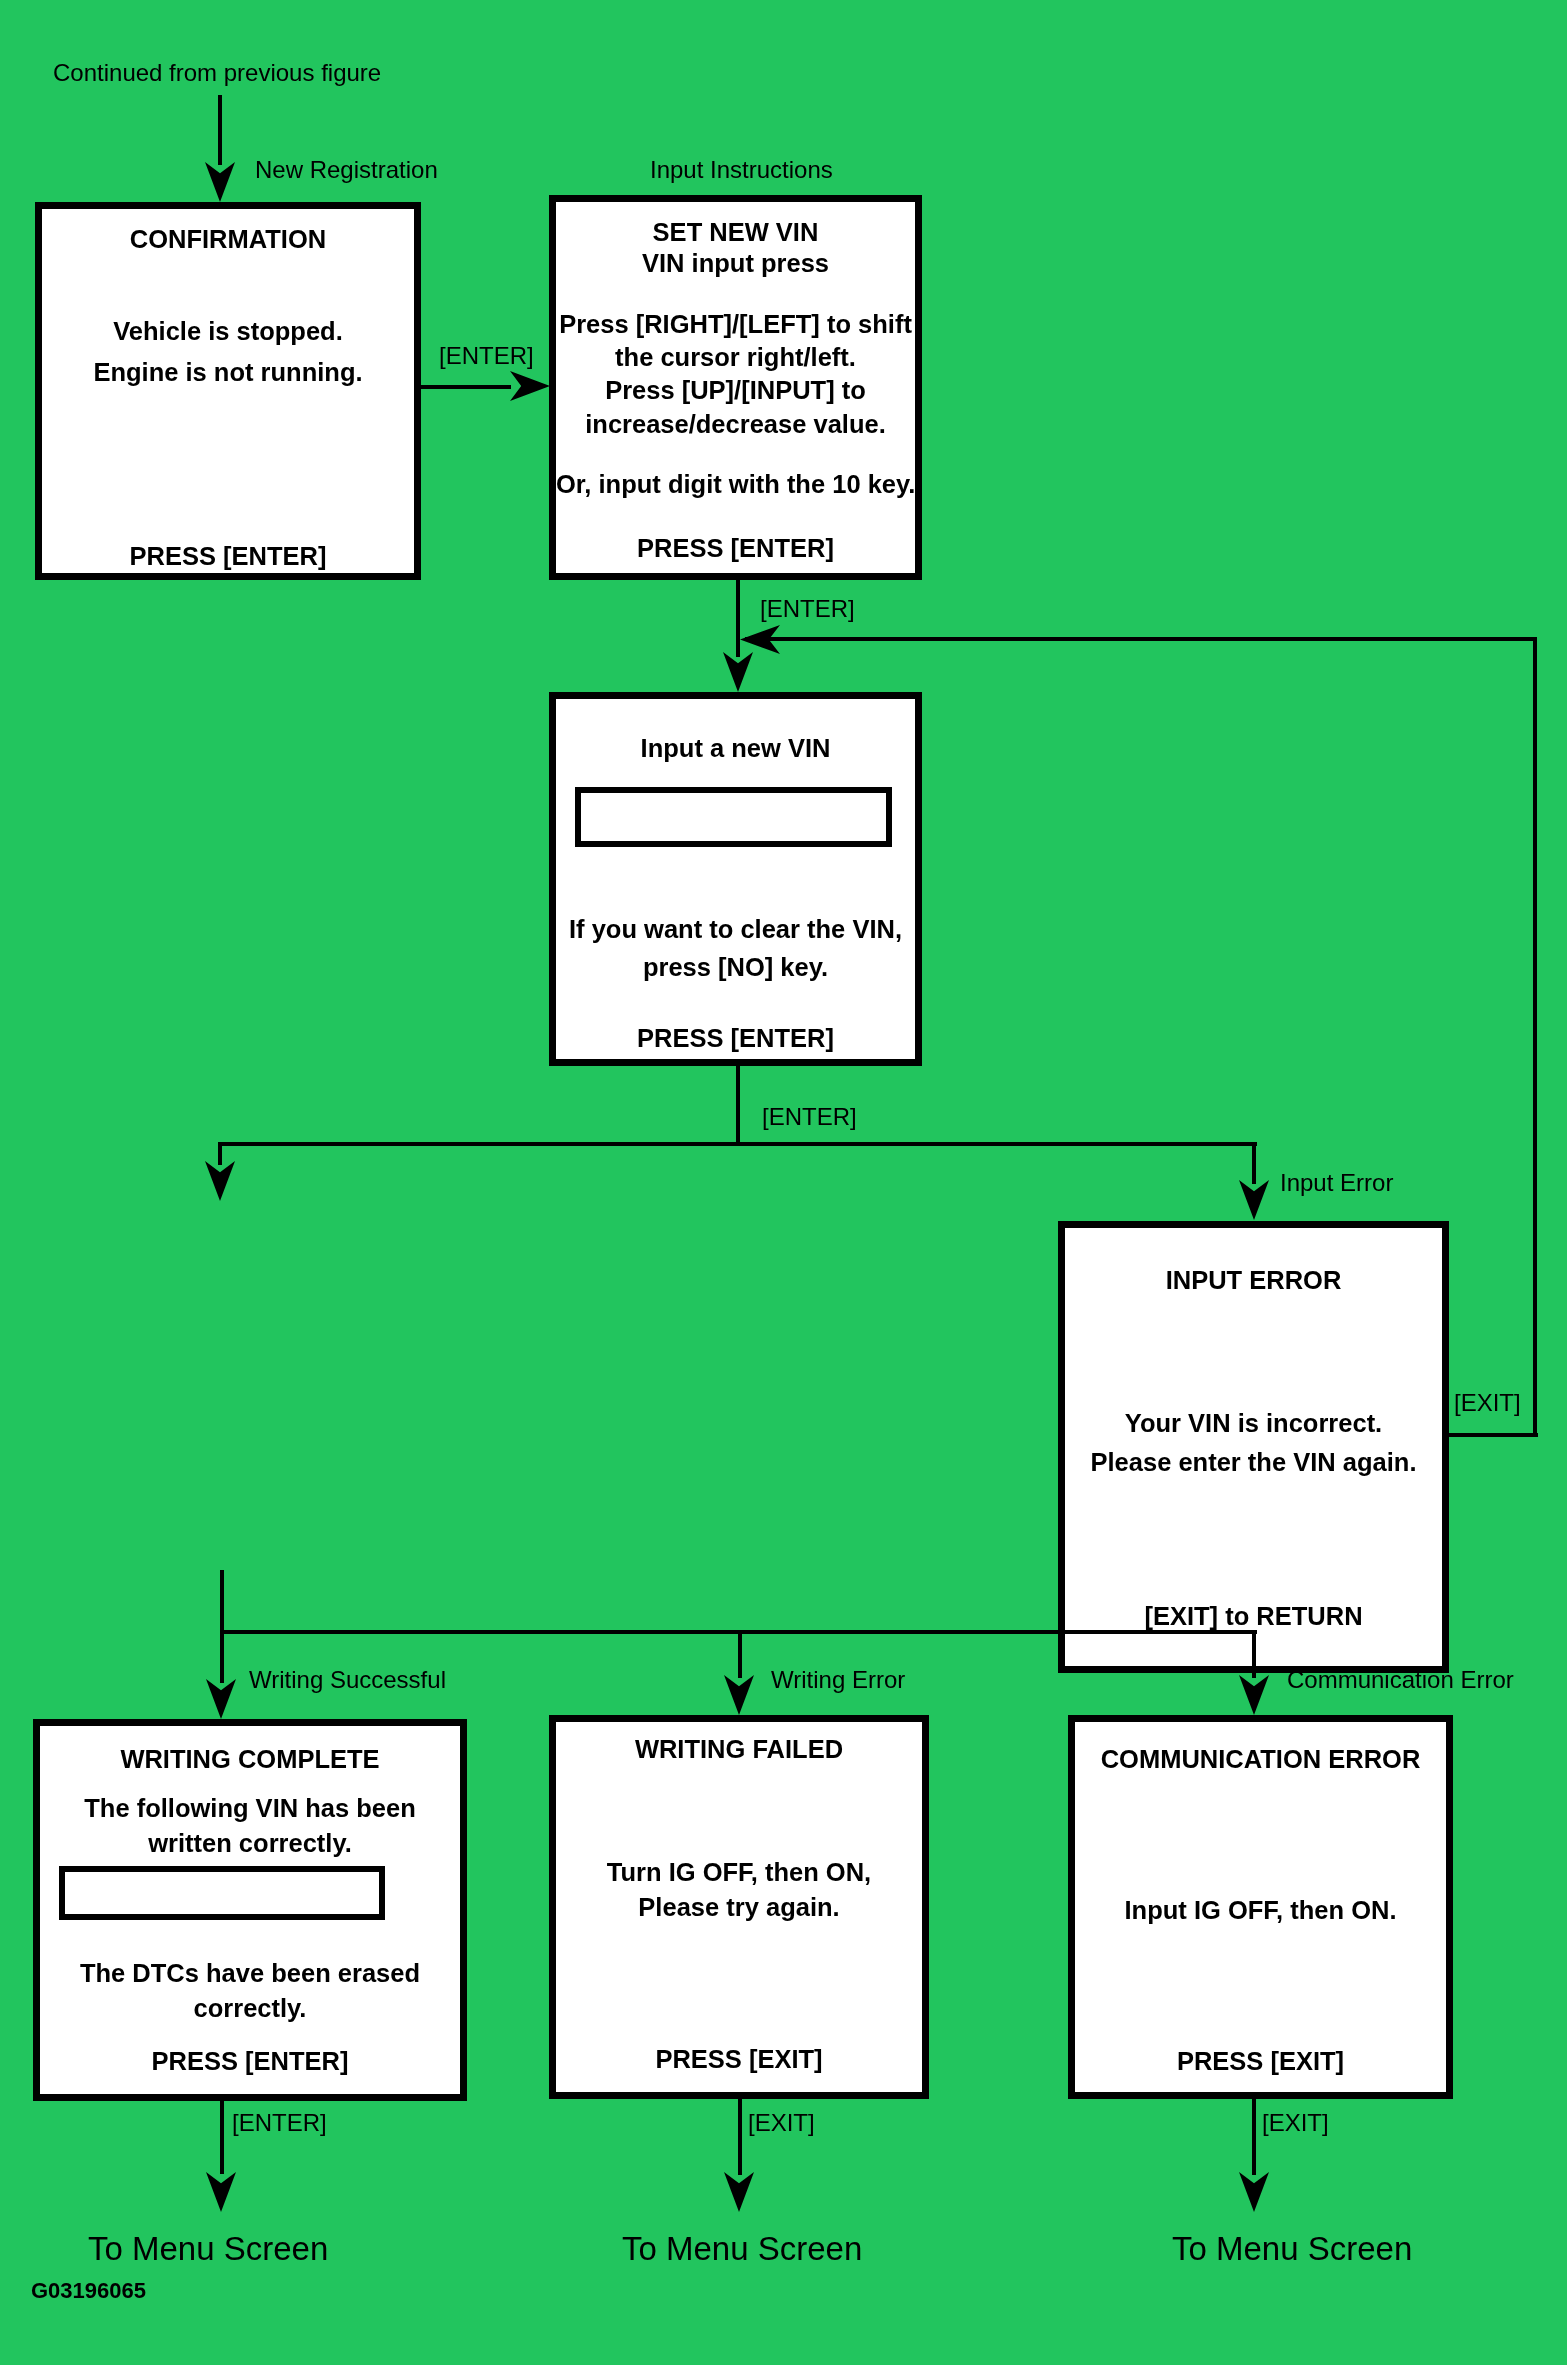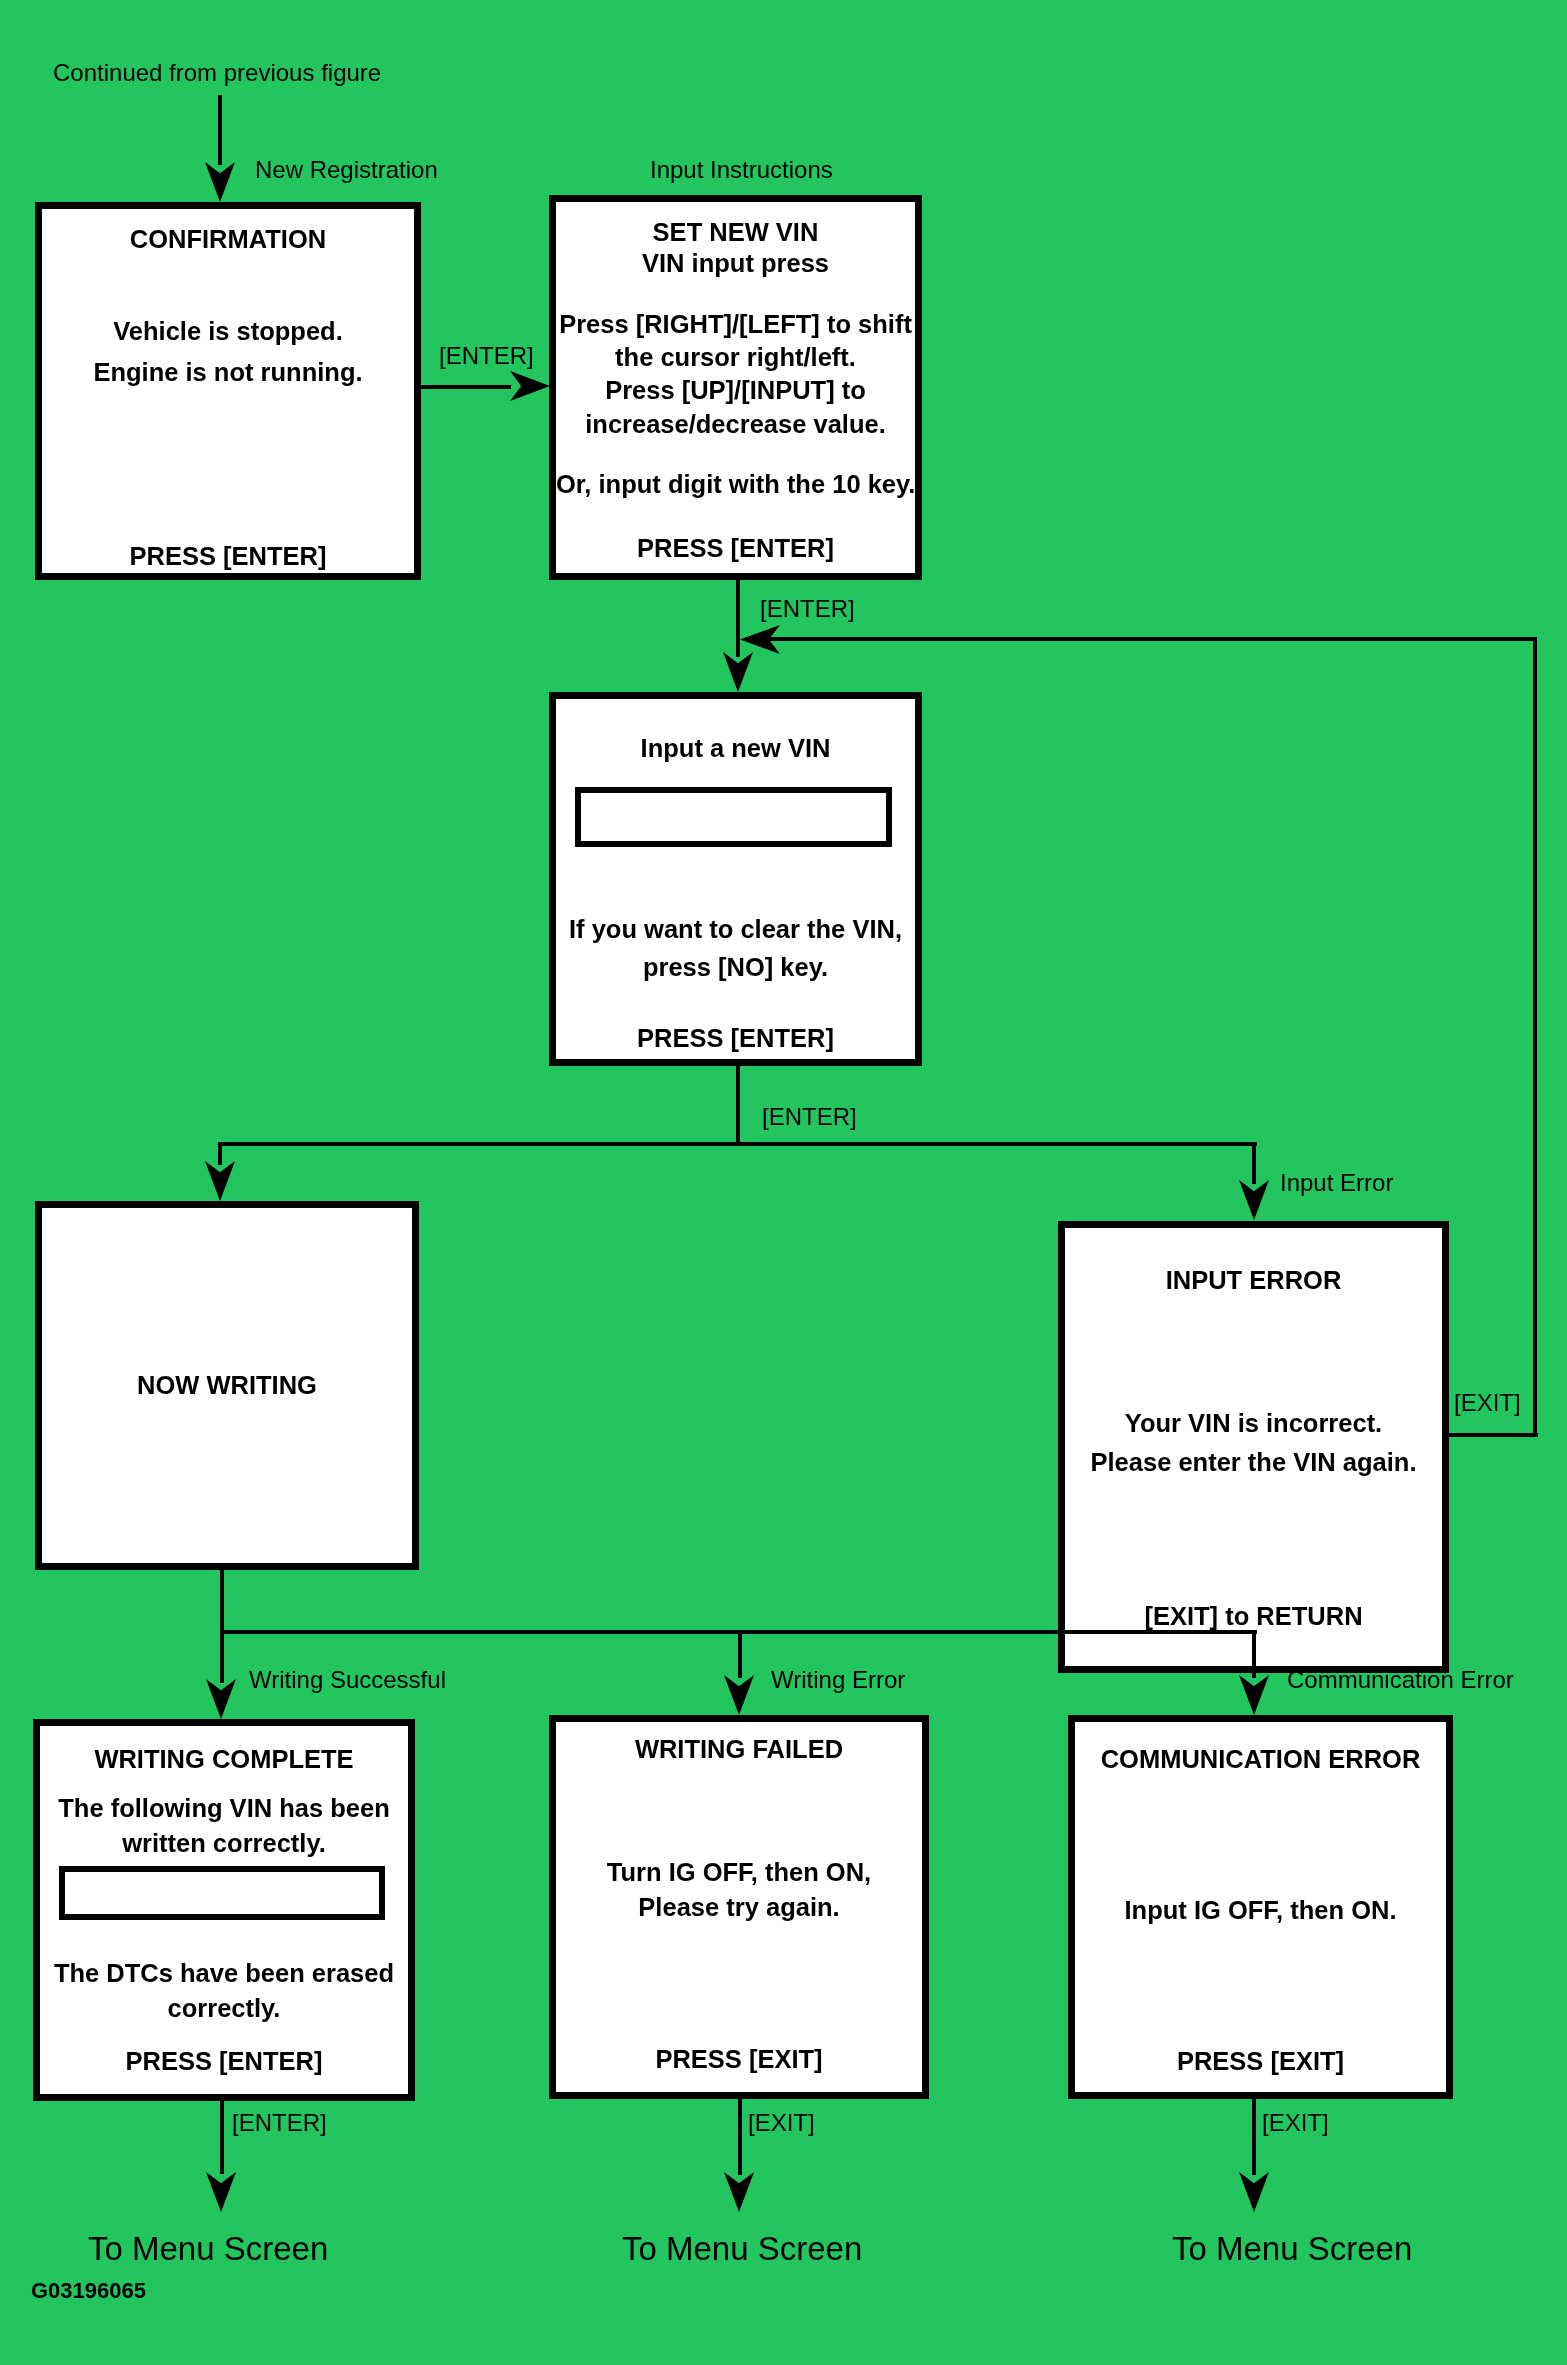--- a/index.html
+++ b/index.html
@@ -73,23 +73,20 @@
 
   <div class="ln" style="left:736px; top:1066px; width:4.4px; height:79px;"></div>
   <div class="lbl" style="left:762px; top:1105px;">[ENTER]</div>
   <div class="ln" style="left:218px; top:1142px; width:1039px; height:4.4px;"></div>
   <div class="ln" style="left:218px; top:1142px; width:4.4px; height:23px;"></div>
   <div class="ah down" style="left:205px; top:1161px; width:30px; height:40px;"></div>
   <div class="ln" style="left:1252px; top:1142px; width:4.4px; height:42px;"></div>
   <div class="ah down" style="left:1239px; top:1180px; width:30px; height:40px;"></div>
   <div class="lbl" style="left:1280px; top:1171px;">Input Error</div>
 
-  <div class="box" style="left:35px; top:1201px; width:384px; height:369px;">
-    <div class="bt" style="top:165px;">NOW WRITING</div>
-  </div>
 
   <div class="box" style="left:1058px; top:1221px; width:391px; height:452px;">
     <div class="bt" style="top:40px;">INPUT ERROR</div>
     <div class="bt" style="top:183px;">Your VIN is incorrect.</div>
     <div class="bt" style="top:222px;">Please enter the VIN again.</div>
     <div class="bt" style="top:376px;">[EXIT] to RETURN</div>
   </div>
   <div class="lbl" style="left:1454px; top:1391px;">[EXIT]</div>
 
   <div class="ln" style="left:220px; top:1570px; width:4.4px; height:64px;"></div>
@@ -97,21 +94,21 @@
   <div class="ln" style="left:220px; top:1630px; width:4.4px; height:53px;"></div>
   <div class="ah down" style="left:206px; top:1679px; width:30px; height:40px;"></div>
   <div class="ln" style="left:738px; top:1630px; width:4.4px; height:48px;"></div>
   <div class="ah down" style="left:724px; top:1675px; width:30px; height:40px;"></div>
   <div class="ln" style="left:1252px; top:1630px; width:4.4px; height:48px;"></div>
   <div class="ah down" style="left:1239px; top:1675px; width:30px; height:40px;"></div>
   <div class="lbl" style="left:249px; top:1668px;">Writing Successful</div>
   <div class="lbl" style="left:771px; top:1668px;">Writing Error</div>
   <div class="lbl" style="left:1287px; top:1668px;">Communication Error</div>
 
-  <div class="box" style="left:33px; top:1719px; width:382px; height:382px;padding-left:16px;">
+  <div class="box" style="left:33px; top:1719px; width:434px; height:382px;padding-left:16px;">
     <div class="bt" style="top:21px;">WRITING COMPLETE</div>
     <div class="bt" style="top:70px;">The following VIN has been</div>
     <div class="bt" style="top:105px;">written correctly.</div>
     <div class="vin-rect" style="left:19.3px; top:140px; width:326px; height:54px;"></div>
     <div class="bt" style="top:235px;">The DTCs have been erased</div>
     <div class="bt" style="top:270px;">correctly.</div>
     <div class="bt" style="top:323px;">PRESS [ENTER]</div>
   </div>
 
   <div class="box" style="left:549px; top:1715px; width:380px; height:384px;">

